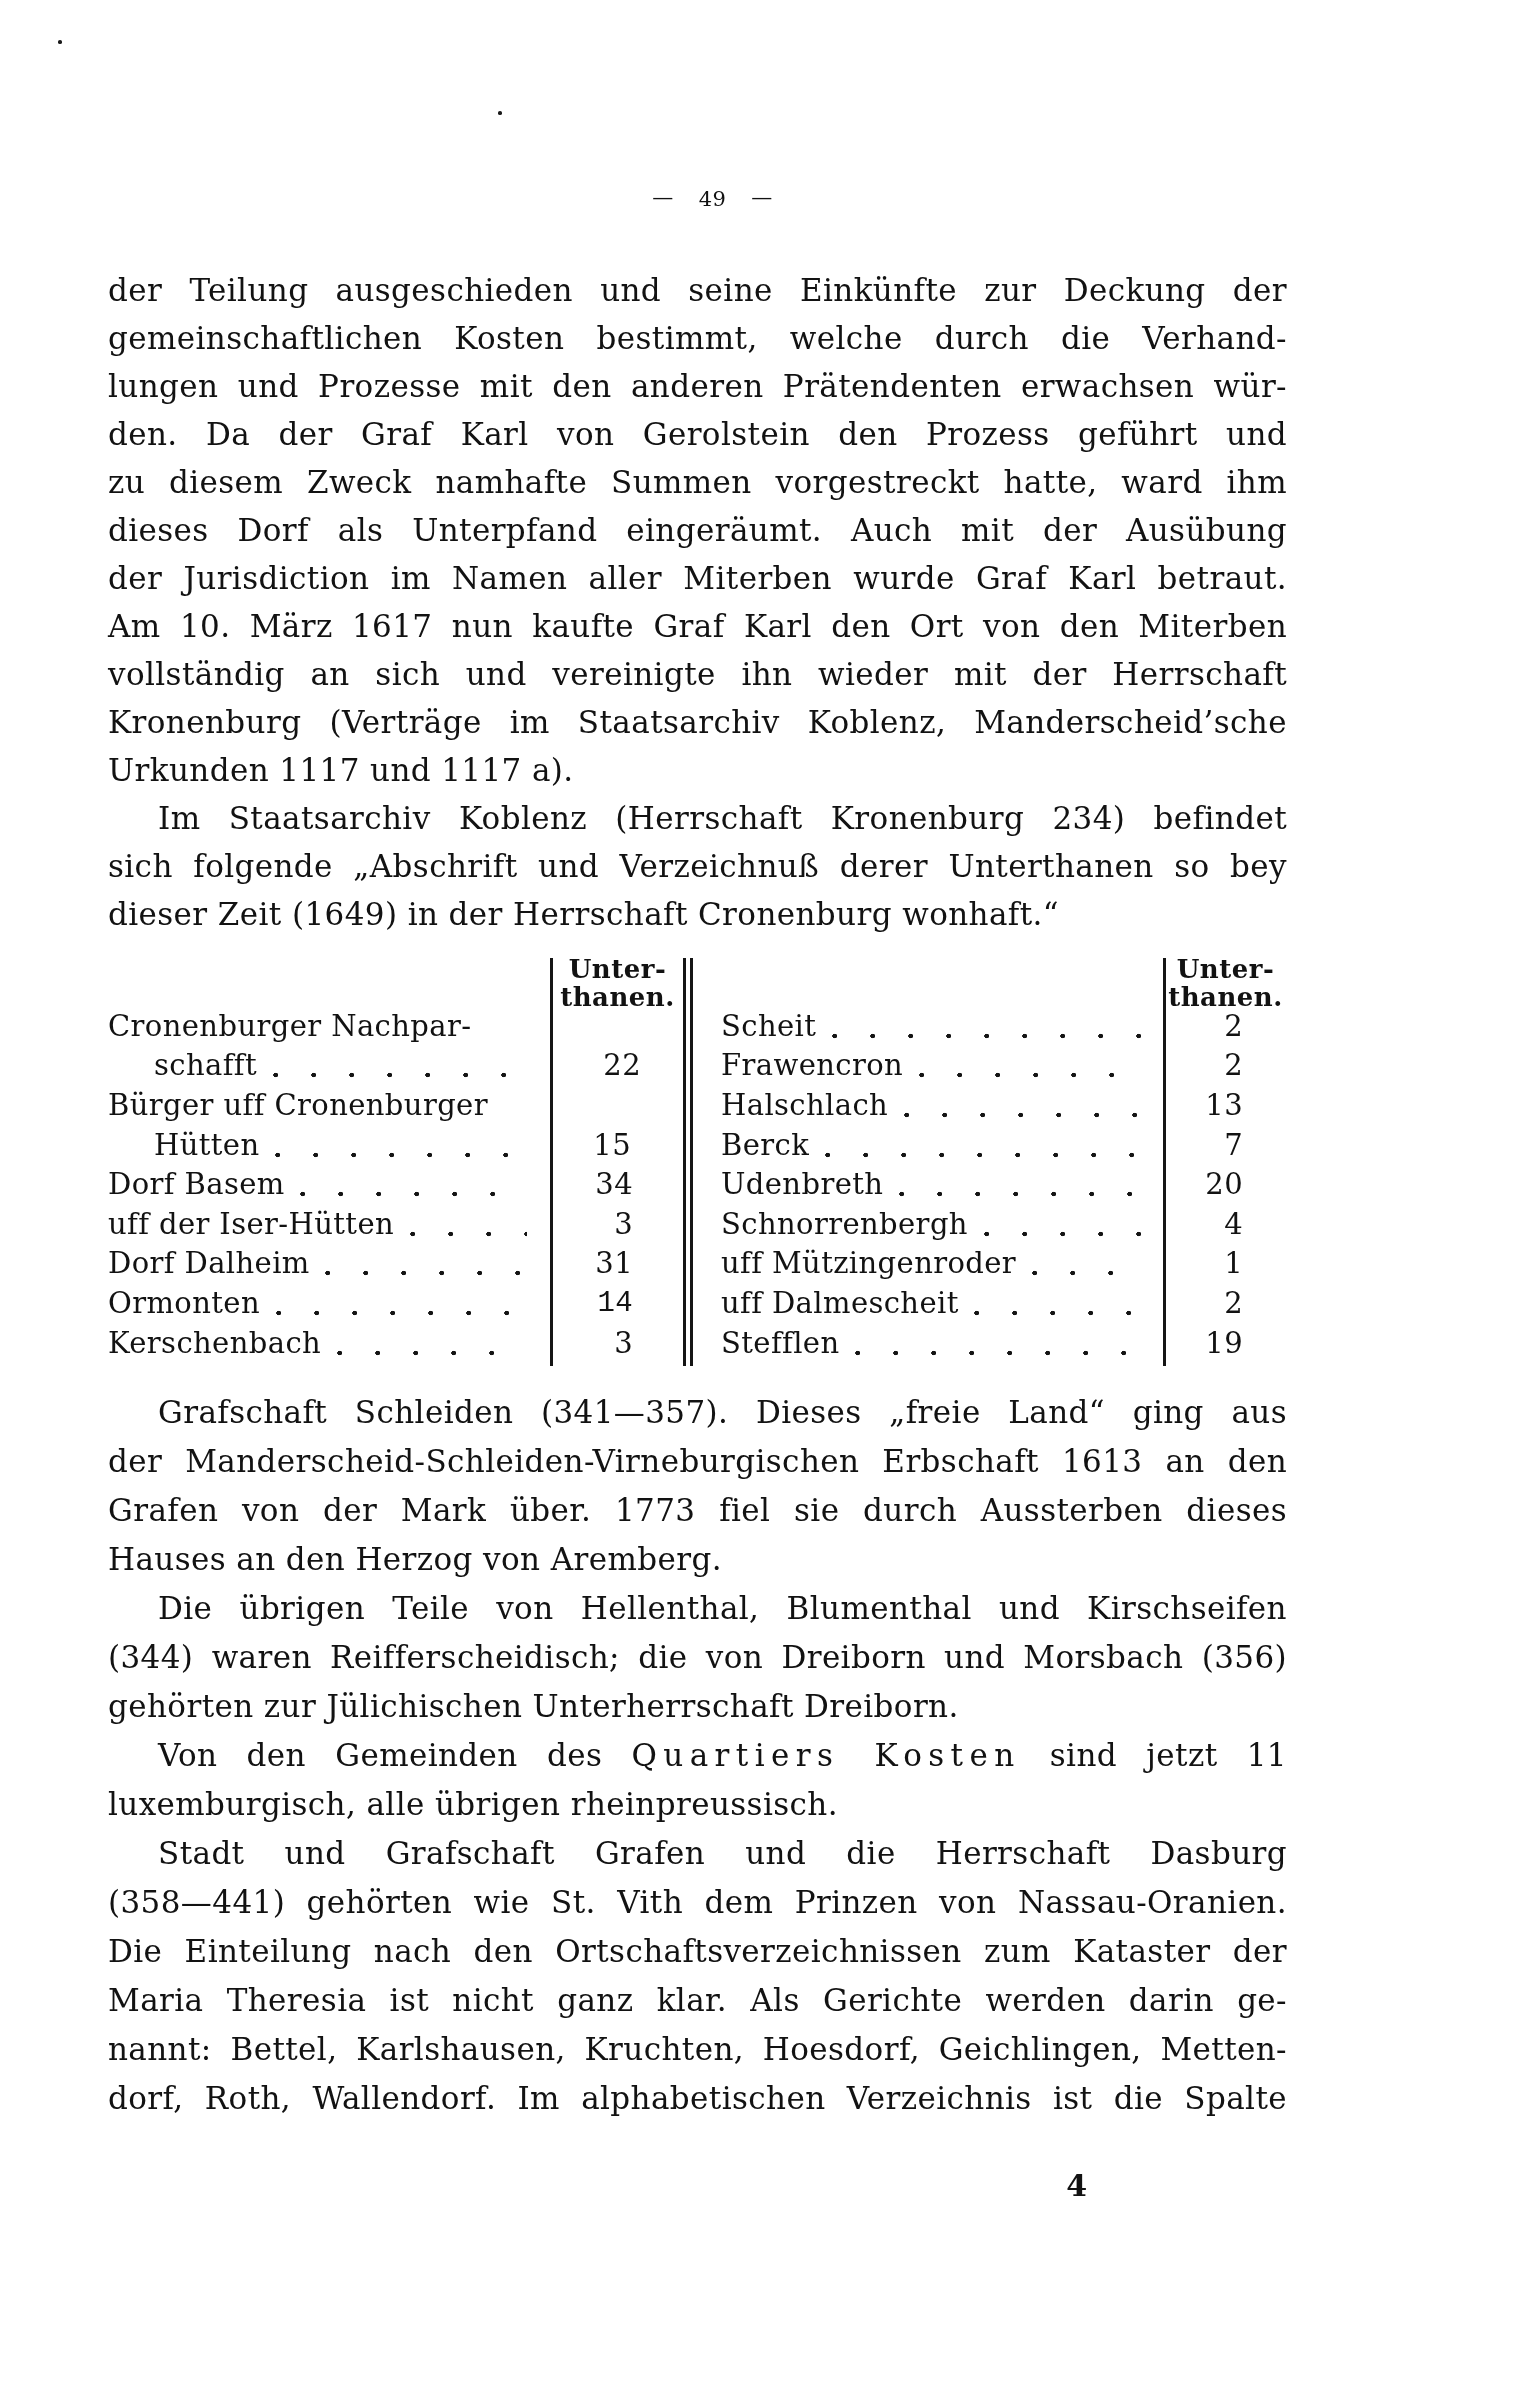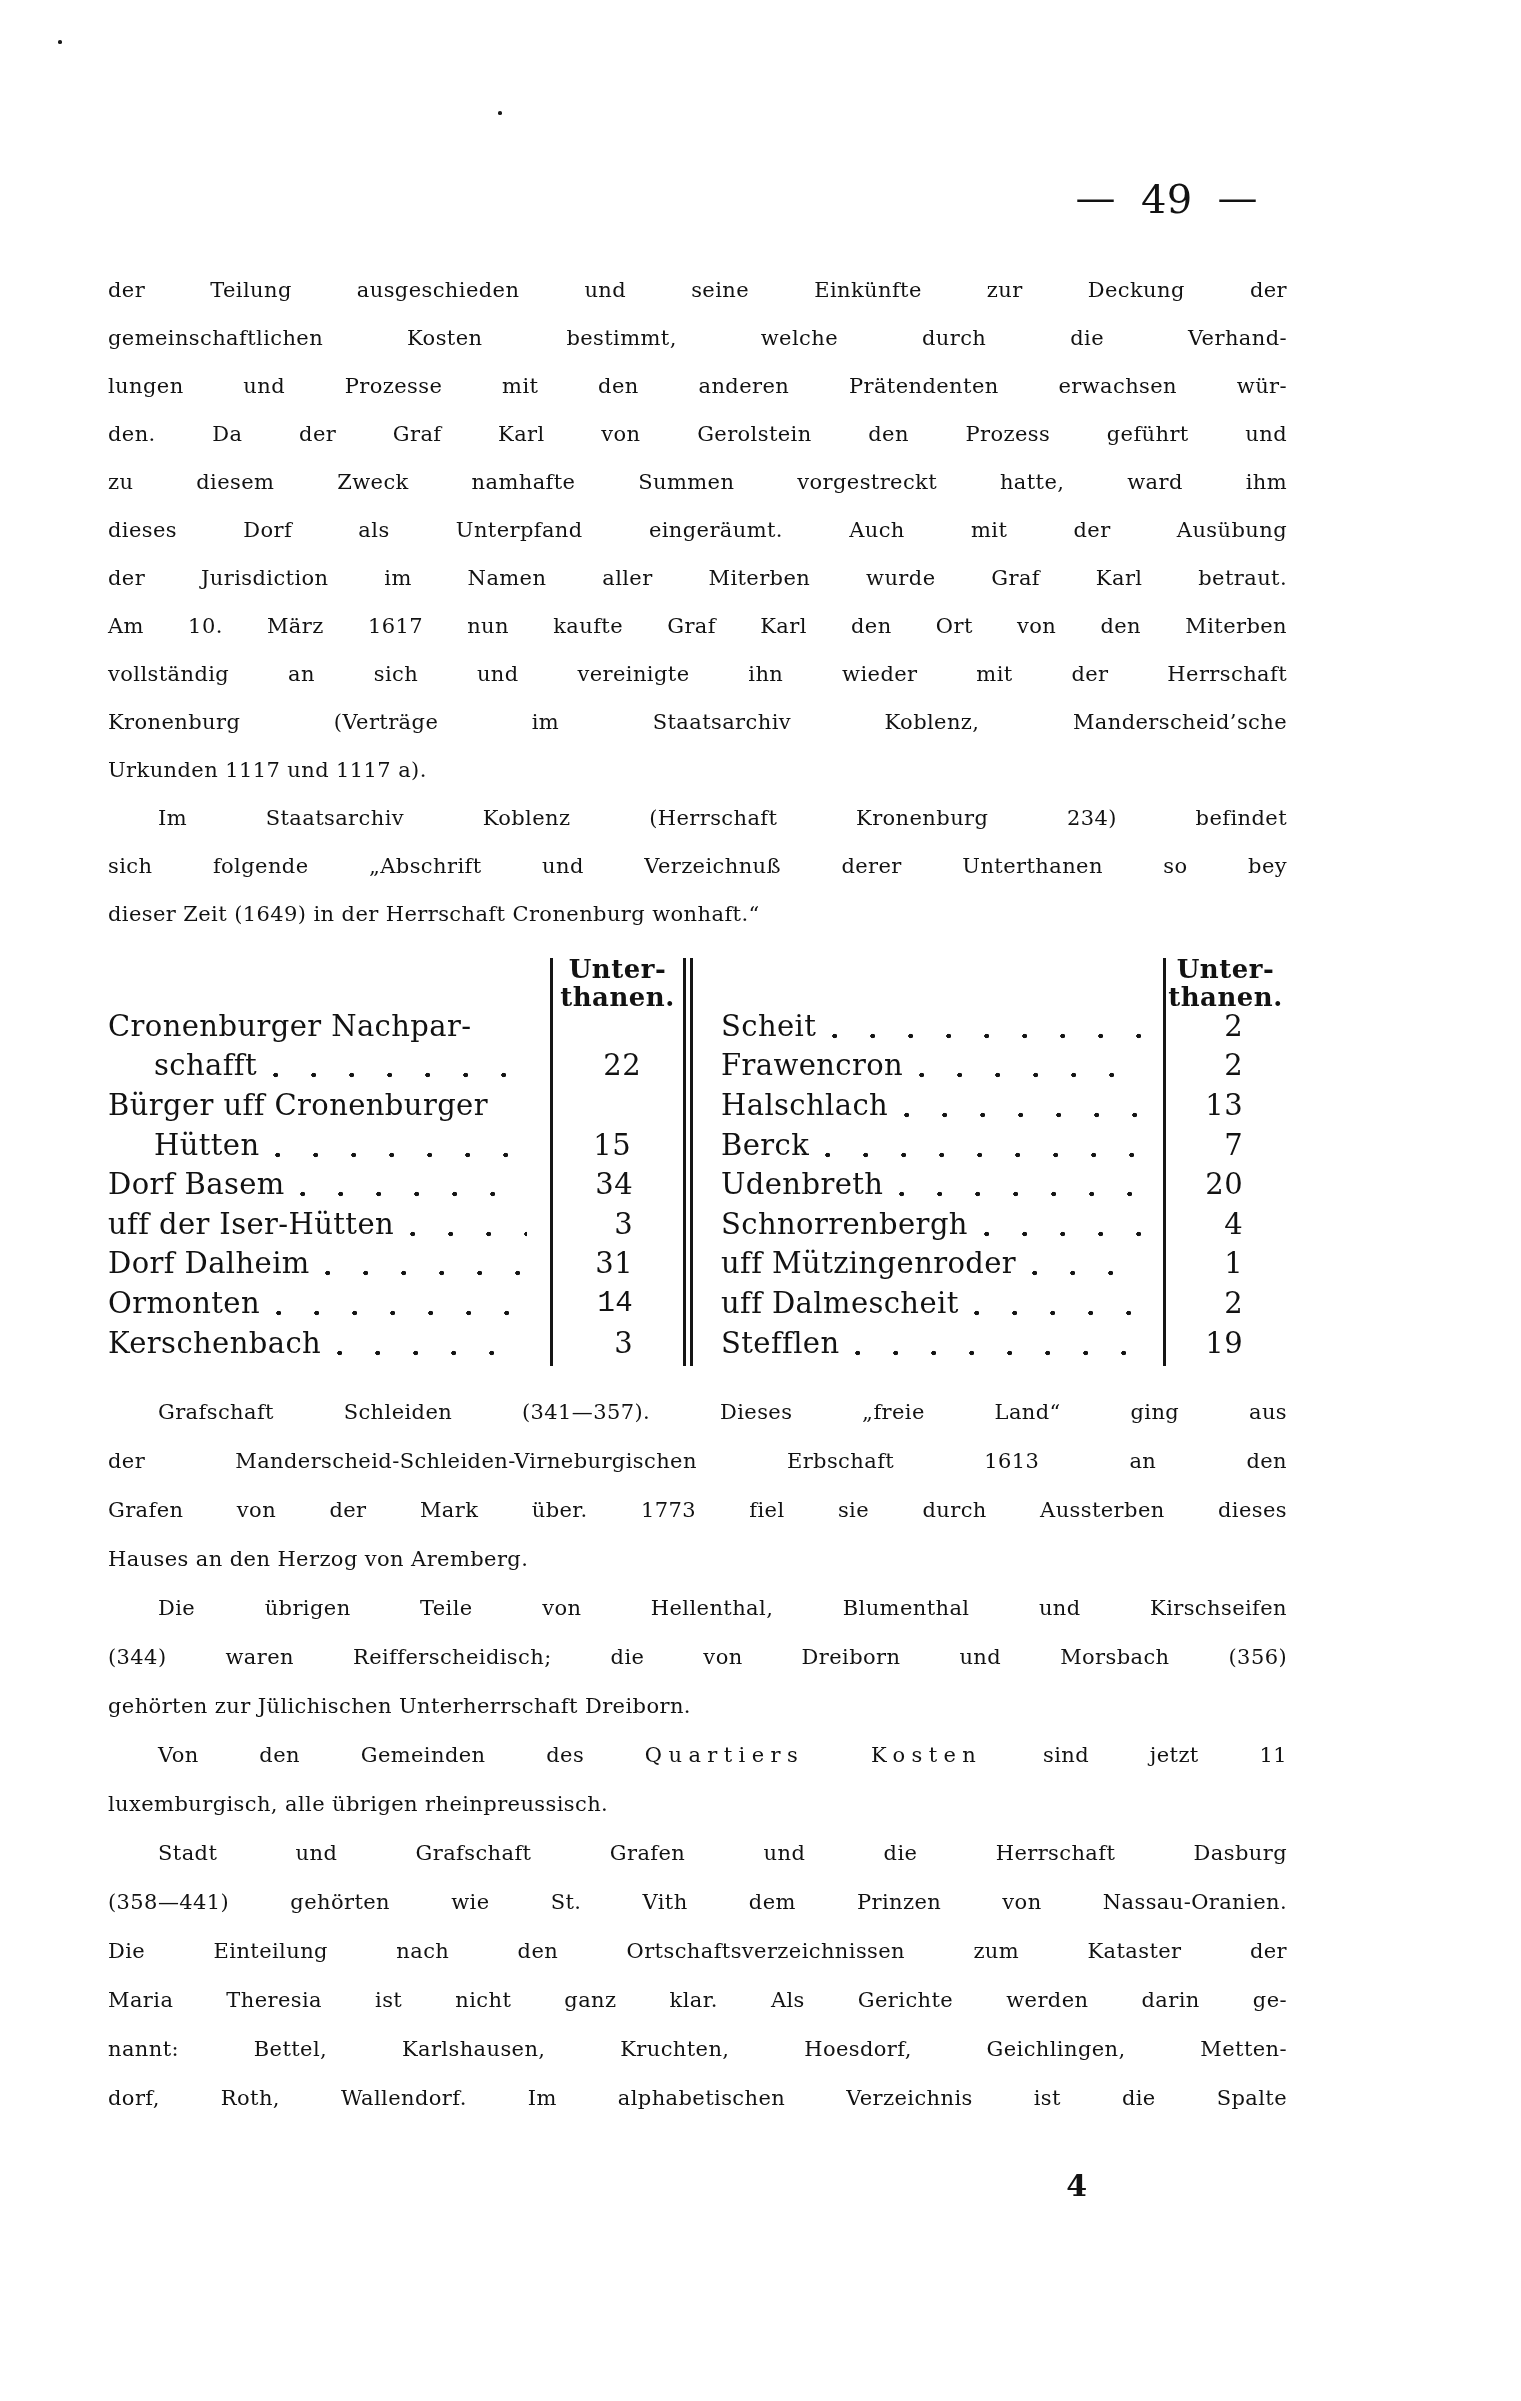--- a/index.html
+++ b/index.html
@@ -7,30 +7,30 @@
     position:relative;
     width:1522px;height:2401px;
     background:#ffffff;
     color:#121212;
     font-family:"DejaVu Serif","Liberation Serif",serif;
     overflow:hidden;
     letter-spacing:0.4px;
   }
   
   .pagehead{
-    position:absolute;left:104px;top:178px;width:1179px;
-    text-align:right;font-size:40px;line-height:42px;white-space:nowrap;
+    position:absolute;left:123px;top:178px;width:1179px;
+    text-align:center;font-size:21px;line-height:42px;white-space:nowrap;
   }
   .pagehead .dash{margin:0 25px;position:relative;top:-1.8px;}
   
   .textblock{position:absolute;left:108px;width:1179px;}
   #text-top .para-line{height:48px;line-height:48px;}
   #text-bottom .para-line{height:49px;line-height:49px;}
   .para-line{
-    font-size:21px;
+    font-size:31px;
     text-align:justify;text-align-last:justify;
     white-space:normal;
   }
   .para-line.last{text-align-last:left;}
   .para-line.indent{text-indent:50px;}
   .spaced{letter-spacing:6.4px;}
   
   #subject-table{position:absolute;left:0;top:0;width:1522px;height:2401px;pointer-events:none;}
   .vrule{position:absolute;top:958px;height:408px;background:#151515;}
   .col-head{

